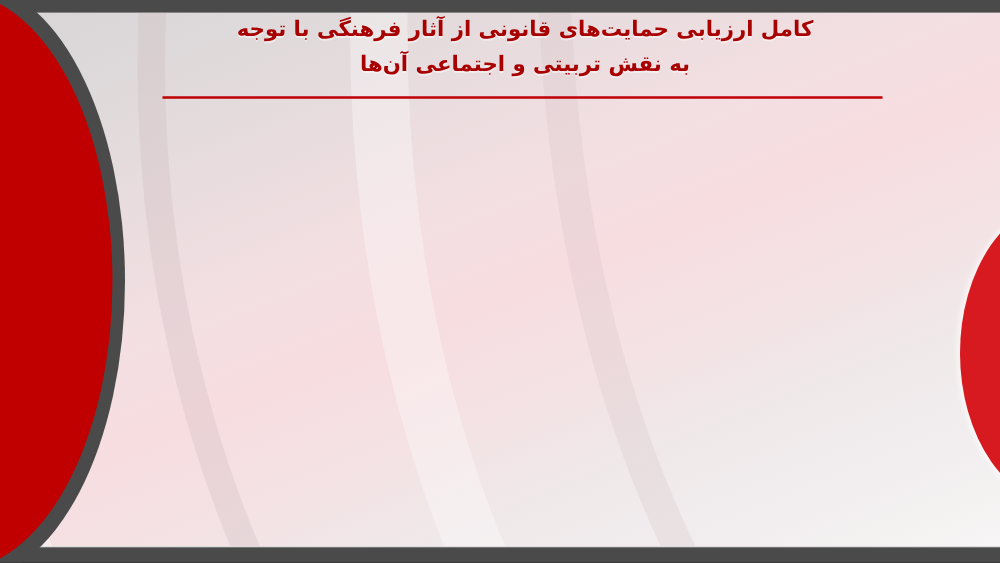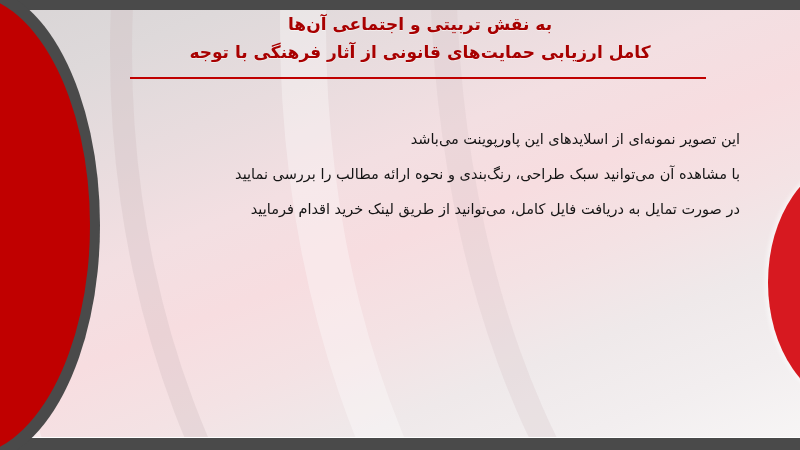--- a/index.html
+++ b/index.html
@@ -184,24 +184,19 @@
     <div class="band b5"></div>
     <div class="band b6"></div>
 
     <div class="right-circle"></div>
   </div>
 
   <div class="left-oval-frame"></div>
   <div class="left-oval"></div>
 
   <div class="title-block">
+    <div class="title-line">کامل ارزیابی حمایت‌های قانونی از آثار فرهنگی با توجه</div>
     <div class="title-line">به نقش تربیتی و اجتماعی آن‌ها</div>
-    <div class="title-line">کامل ارزیابی حمایت‌های قانونی از آثار فرهنگی با توجه</div>
   </div>
   <div class="title-rule"></div>
 
-  <div class="body-block">
-    <div class="body-line">این تصویر نمونه‌ای از اسلایدهای این پاورپوینت می‌باشد</div>
-    <div class="body-line">با مشاهده آن می‌توانید سبک طراحی، رنگ‌بندی و نحوه ارائه مطالب را بررسی نمایید</div>
-    <div class="body-line">در صورت تمایل به دریافت فایل کامل، می‌توانید از طریق لینک خرید اقدام فرمایید</div>
-  </div>
 
 </div>
 
 </body></html>

